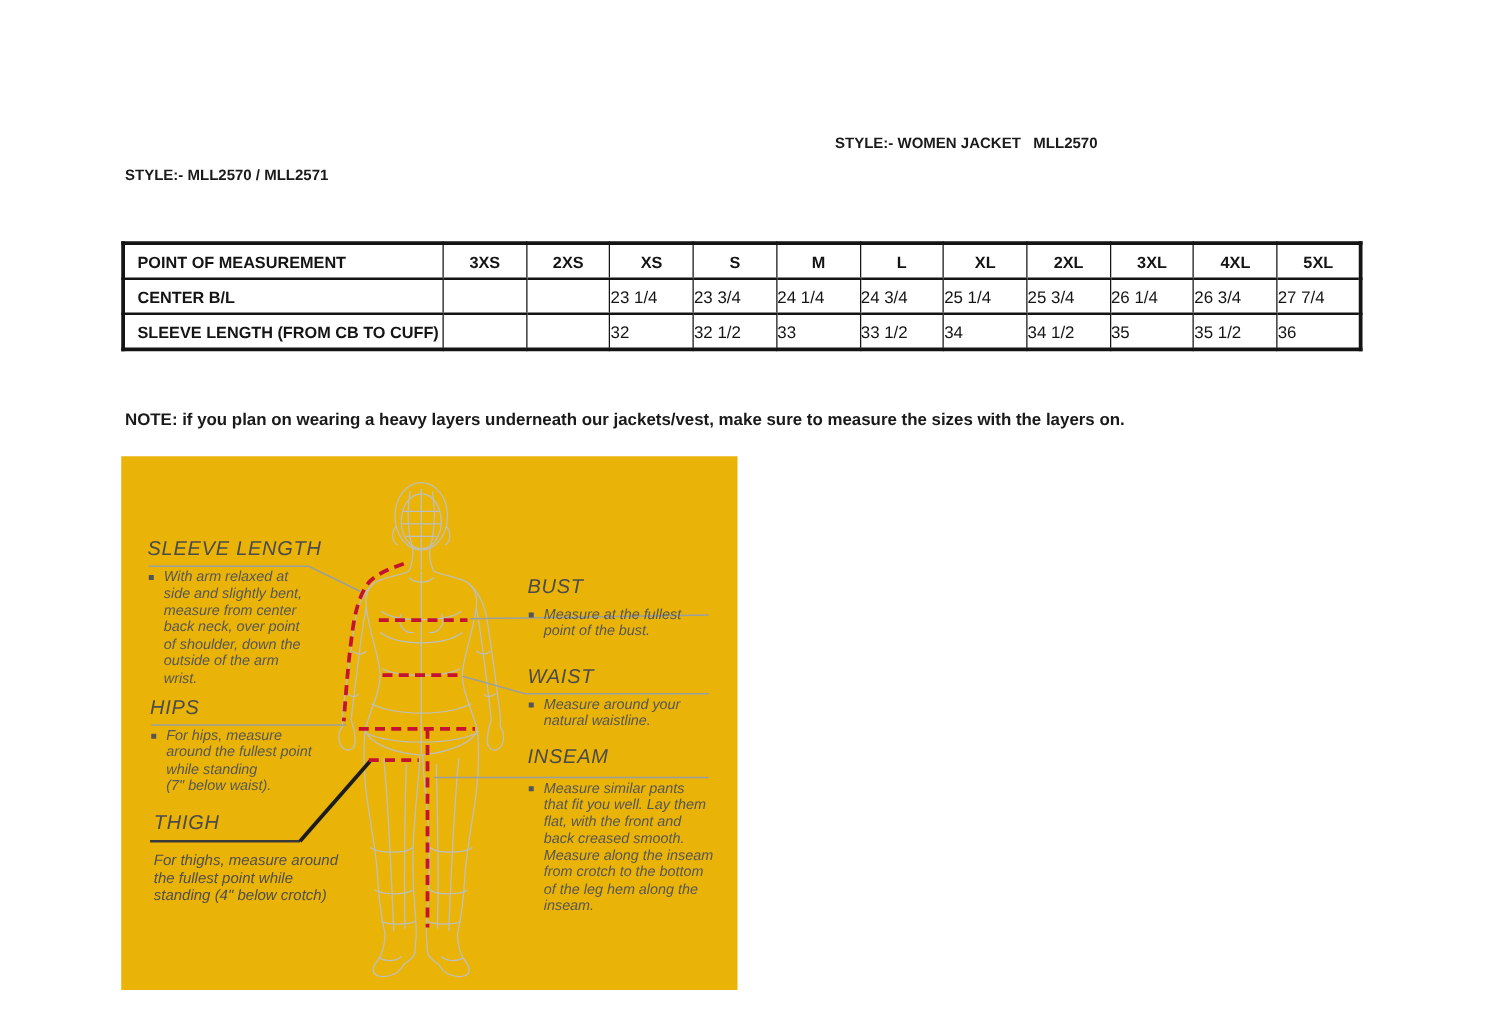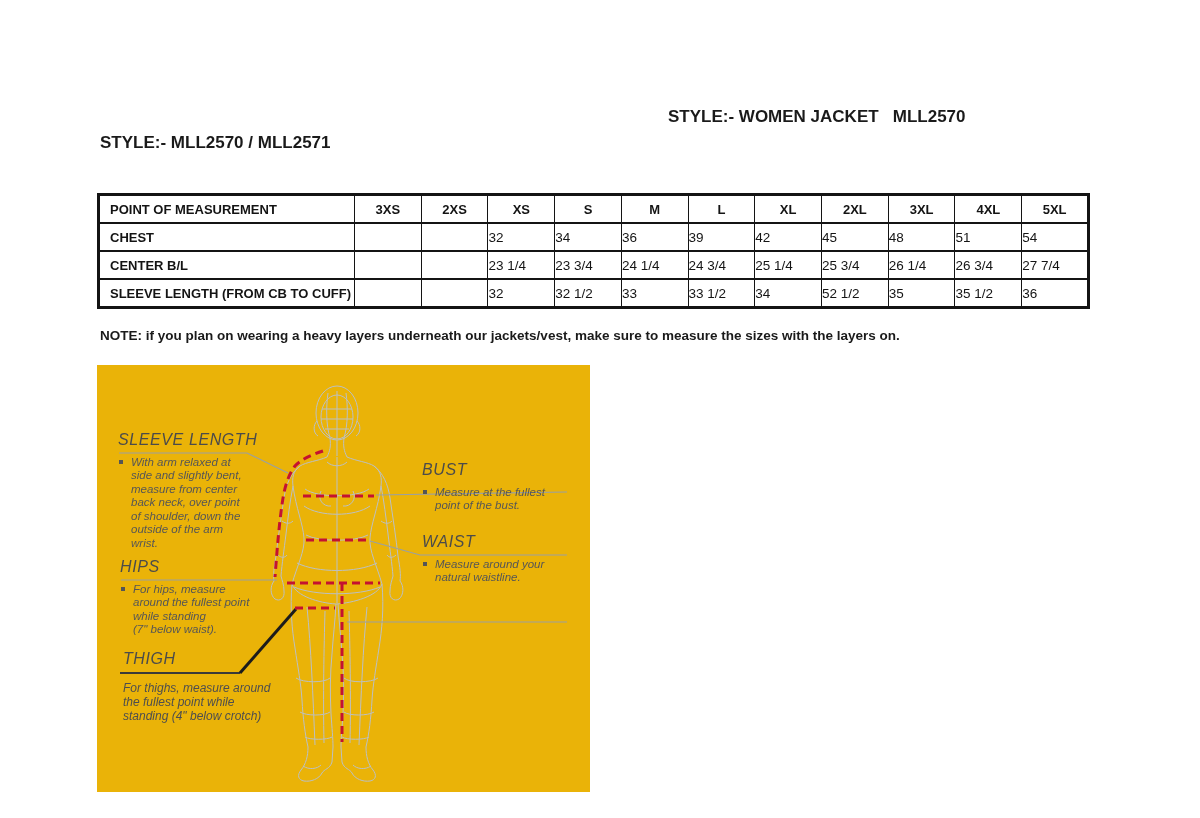--- a/index.html
+++ b/index.html
@@ -1,20 +1,20 @@
 <!DOCTYPE html>
 <html><head>
 <meta charset="utf-8">
 <style>
   html,body{margin:0;padding:0;background:#fff;}
   .page{position:relative;width:1200px;height:818px;background:#ffffff;overflow:hidden;
         font-family:"Liberation Sans",sans-serif;color:#111;}
 
   
-  .hdr{position:absolute;font-weight:bold;font-size:17px;color:#1a1a1a;white-space:pre;}
+  .hdr{position:absolute;font-weight:bold;font-size:12px;color:#1a1a1a;white-space:pre;}
   #hdr-right{left:668px;top:107px;}
   #hdr-left{left:100px;top:133px;}
 
   
   .size-table{position:absolute;left:97px;top:193px;width:993px;border-collapse:collapse;
               table-layout:fixed;border:3px solid #141414;}
   .size-table th,.size-table td{border:1.4px solid #141414;border-top-width:2.6px;border-bottom-width:2.6px;
               height:26px;padding:0;font-size:13.5px;font-weight:normal;color:#141414;
               overflow:hidden;white-space:nowrap;}
   .size-table thead th{font-weight:bold;font-size:13px;}
@@ -59,34 +59,20 @@
           <th>L</th>
           <th>XL</th>
           <th>2XL</th>
           <th>3XL</th>
           <th>4XL</th>
           <th>5XL</th>
         </tr>
       </thead>
     <tbody id="size-body">
         <tr>
-          <td class="first">CHEST</td>
-          <td></td>
-          <td></td>
-          <td>32</td>
-          <td>34</td>
-          <td>36</td>
-          <td>39</td>
-          <td>42</td>
-          <td>45</td>
-          <td>48</td>
-          <td>51</td>
-          <td>54</td>
-        </tr>
-        <tr>
           <td class="first">CENTER B/L</td>
           <td></td>
           <td></td>
           <td>23 1/4</td>
           <td>23 3/4</td>
           <td>24 1/4</td>
           <td>24 3/4</td>
           <td>25 1/4</td>
           <td>25 3/4</td>
           <td>26 1/4</td>
@@ -95,21 +81,21 @@
         </tr>
         <tr>
           <td class="first">SLEEVE LENGTH (FROM CB TO CUFF)</td>
           <td></td>
           <td></td>
           <td>32</td>
           <td>32 1/2</td>
           <td>33</td>
           <td>33 1/2</td>
           <td>34</td>
-          <td>52 1/2</td>
+          <td>34 1/2</td>
           <td>35</td>
           <td>35 1/2</td>
           <td>36</td>
         </tr>
       </tbody>
   </table>
 
   <div class="note">NOTE: if you plan on wearing a heavy layers underneath our jackets/vest, make sure to measure the sizes with the layers on.</div>
 
   <div class="diagram">
@@ -180,15 +166,26 @@
     <div class="lbl" id="lbl-bust">
       <div class="lbl-title">BUST</div>
       <div class="lbl-text"><span class="bullet"></span><span>Measure at the fullest
 point of the bust.</span></div>
     </div>
     <div class="lbl" id="lbl-waist">
       <div class="lbl-title">WAIST</div>
       <div class="lbl-text"><span class="bullet"></span><span>Measure around your
 natural waistline.</span></div>
     </div>
+    <div class="lbl" id="lbl-inseam">
+      <div class="lbl-title">INSEAM</div>
+      <div class="lbl-text"><span class="bullet"></span><span>Measure similar pants
+that fit you well. Lay them
+flat, with the front and
+back creased smooth.
+Measure along the inseam
+from crotch to the bottom
+of the leg hem along the
+inseam.</span></div>
+    </div>
   </div>
 
 </div>
 
 </body></html>

